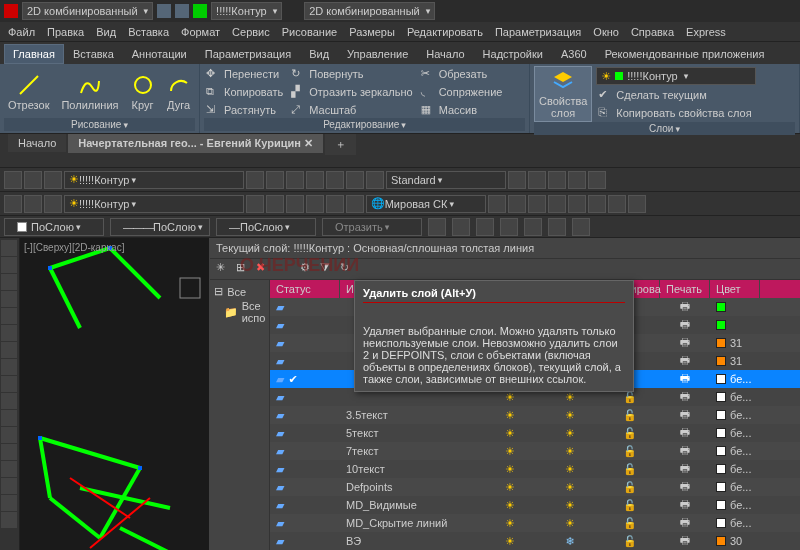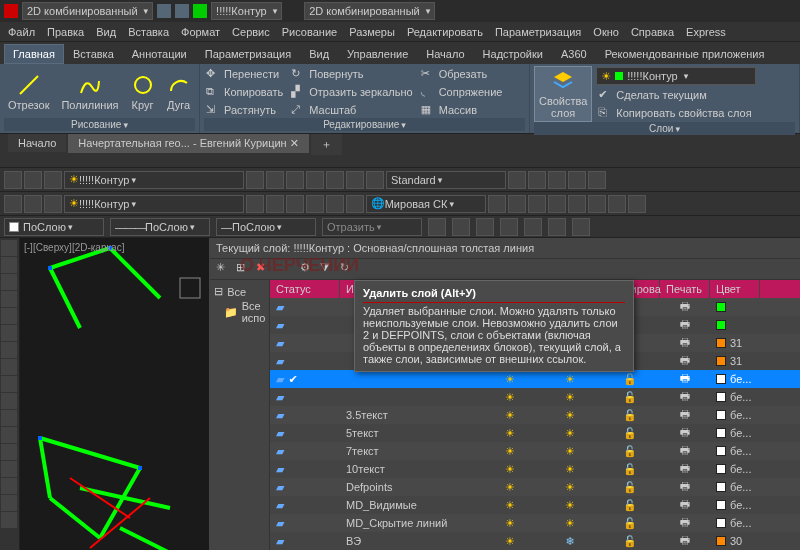--- a/index.html
+++ b/index.html
@@ -18,26 +18,26 @@
 .panel-body { flex: 1; display: flex; gap: 4px; align-items: center; }
 .panel-title { text-align: center; color: #ccc; font-size: 10px; padding: 1px 0; background: #3f4e5e; }
 .big-btn { display: flex; flex-direction: column; align-items: center; gap: 2px; padding: 2px 4px; color: #ccc; }
 .big-btn .ico { width: 24px; height: 24px; }
 .small-row { display: flex; flex-direction: column; gap: 2px; }
 .small-btn { display: flex; align-items: center; gap: 4px; color: #ccc; padding: 1px 2px; }
 .small-btn .ico { width: 14px; height: 14px; }
 .layer-combo { background: #333; border: 1px solid #555; padding: 1px 4px; color: #ccc; height: 18px; display: flex; align-items: center; gap: 4px; width: 160px; }
 .doc-tabs { background: #333; height: 34px; display: flex; align-items: flex-start; padding: 0 8px; gap: 2px; border-bottom: 1px solid #222; }
 .doc-tabs .dtab { padding: 3px 10px; color: #ccc; background: #3a3a3a; }
-.doc-tabs .dtab.active { background: #555; }
+.doc-tabs .dtab.active { background: #555; font-weight: bold; }
 .toolbar-row { background: #333; height: 24px; display: flex; align-items: center; padding: 0 4px; gap: 2px; border-bottom: 1px solid #222; }
 .tb-ico { width: 18px; height: 18px; background: #444; border: 1px solid #555; }
 .tb-combo { background: #333; border: 1px solid #555; padding: 1px 4px; color: #ccc; height: 18px; display: flex; align-items: center; width: 120px; }
 .prop-row { background: #333; height: 22px; display: flex; align-items: center; padding: 0 4px; gap: 6px; border-bottom: 1px solid #222; }
-.prop-combo { background: #333; border: 1px solid #555; padding: 1px 4px; color: #ccc; height: 18px; display: flex; align-items: center; width: 100px; }
+.prop-combo { background: #333; border: 1px solid #555; padding: 1px 12px; color: #ccc; height: 18px; display: flex; align-items: center; width: 100px; }
 .pc-sw { width: 10px; height: 10px; border: 1px solid #888; margin-right: 4px; }
 .workspace { display: flex; height: 344px; }
 .left-tools { width: 20px; background: #333; border-right: 1px solid #222; display: flex; flex-direction: column; gap: 1px; padding: 2px 1px; }
 .lt { width: 16px; height: 16px; background: #444; }
 .viewport { width: 190px; background: #1a1a1a; position: relative; border-right: 1px solid #444; overflow: hidden; }
 .vp-label { position: absolute; top: 4px; left: 4px; color: #999; font-size: 10px; }
 .layer-panel { flex: 1; background: #444; display: flex; flex-direction: column; overflow: hidden; }
 .lp-header { background: #444; padding: 4px 6px; color: #ccc; border-bottom: 1px solid #333; }
 .lp-tools { background: #444; padding: 2px 6px; display: flex; gap: 4px; border-bottom: 1px solid #333; }
 .lp-tool { width: 16px; height: 16px; }
@@ -56,21 +56,21 @@
 .c-on { width: 60px; justify-content: center; }
 .c-frz { width: 60px; justify-content: center; }
 .c-lck { width: 60px; justify-content: center; }
 .c-plt { width: 50px; justify-content: center; }
 .c-col { width: 50px; }
 .bulb { color: #ffcc00; }
 .sun { color: #ffcc00; }
 .lock { color: #cc9900; }
 .sw { width: 10px; height: 10px; display: inline-block; border: 1px solid #222; }
 .tooltip { position: absolute; left: 354px; top: 280px; width: 280px; background: #4a4a4a; border: 1px solid #666; padding: 6px 8px; color: #ddd; box-shadow: 2px 2px 6px rgba(0,0,0,0.5); z-index: 100; }
-.tooltip .tt-title { font-weight: bold; color: #fff; margin-bottom: 0; padding-bottom: 2px; }
+.tooltip .tt-title { font-weight: bold; color: #fff; margin-bottom: 20px; padding-bottom: 2px; }
 .tooltip .tt-title::after { content: ""; display: block; height: 1px; background: #b00; margin-top: 3px; }
 .chev::after { content: "▾"; margin-left: 2px; font-size: 9px; }
 .watermark { position: absolute; left: 240px; top: 255px; color: rgba(120,30,30,0.6); font-size: 18px; font-weight: bold; z-index: 50; pointer-events: none; }
 </style>
 </head>
 <body>
 
 <div class="titlebar">
   <span class="qat-icon" style="background:#c00"></span>
   <span class="combo chev">2D комбинированный</span>

